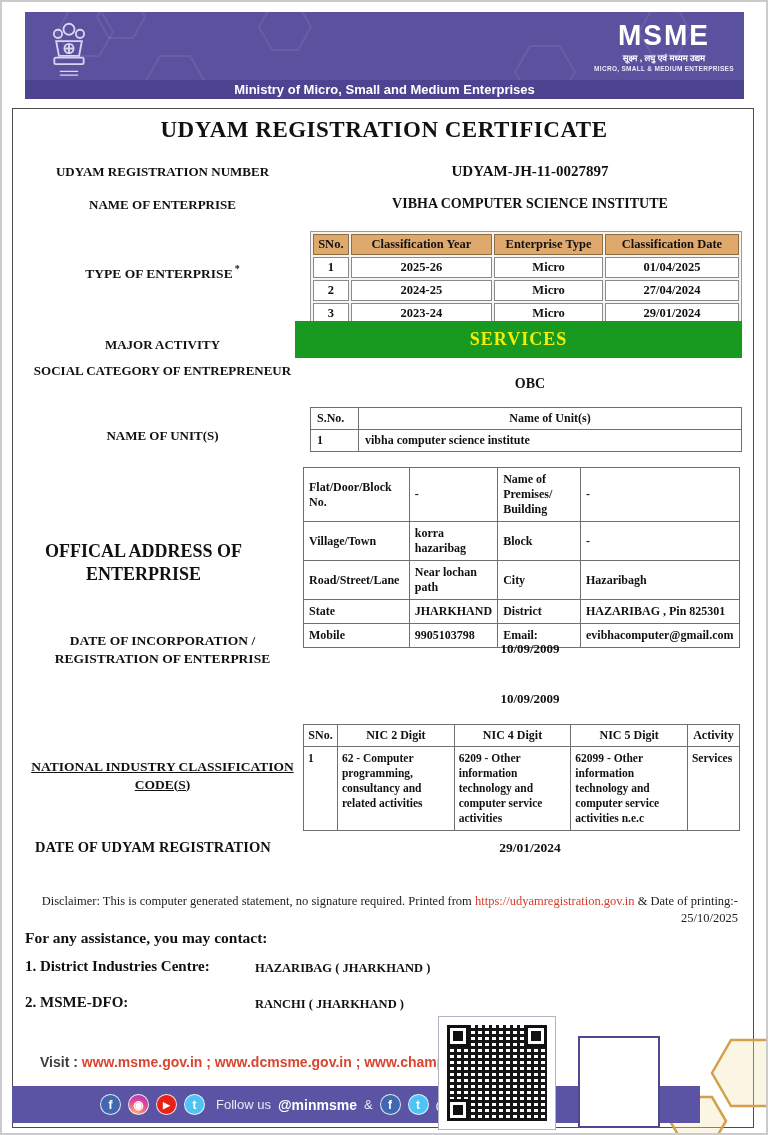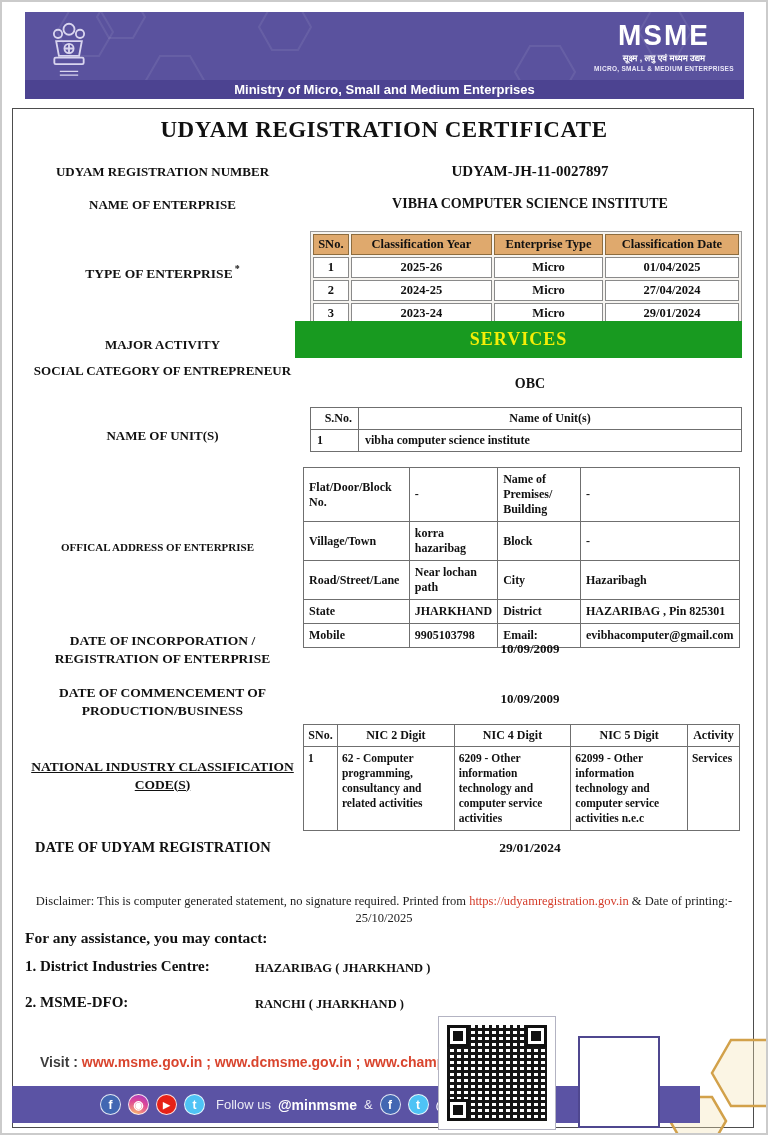--- a/index.html
+++ b/index.html
@@ -44,38 +44,38 @@
   table { border-collapse:collapse; }
   td, th { font-family:"Liberation Serif", serif; }
 
   .type-table { position:absolute; left:310px; top:231px; width:432px;
                 border-collapse:separate; border-spacing:2px; background:#f6f4f0; border:1px solid #9a9a9a; }
   .type-table th { background:#dfa96d; border:1px solid #8d6c3e; font-size:12.5px; font-weight:bold; padding:2px 2px; text-align:center; }
   .type-table td { background:#fff; border:1px solid #8a8a8a; font-size:12.5px; font-weight:bold; padding:2px 2px; text-align:center; }
 
   .units-table { position:absolute; left:310px; top:407px; width:432px; background:#fff; }
   .units-table th, .units-table td { border:1px solid #6f6f6f; font-size:12px; font-weight:bold; padding:3px 6px; }
-  .units-table th:first-child { width:48px; text-align:right;margin-left:44px; }
+  .units-table th:first-child { width:48px; text-align:left;margin-left:44px; }
   .units-table th:last-child { text-align:center; }
   .units-table td { text-align:left; }
 
   .address-table { position:absolute; left:303px; top:467px; width:437px; background:#fff; }
   .address-table td { border:1px solid #6f6f6f; font-size:12px; font-weight:bold; padding:4px 5px; vertical-align:middle; text-align:left; line-height:1.25; }
 
   .nic-table { position:absolute; left:303px; top:724px; width:437px; background:#fff; }
   .nic-table th { border:1px solid #6f6f6f; font-size:12px; font-weight:bold; padding:3px 2px; text-align:center; }
   .nic-table td { border:1px solid #6f6f6f; font-size:11.5px; font-weight:bold; padding:4px 4px; vertical-align:top; text-align:left; line-height:1.3; }
 
   .green-bar { position:absolute; left:295px; top:321px; width:447px; height:37px; background:#189a20;
                display:flex; align-items:center; justify-content:center; }
   .green-bar span { color:#f4ee07; font-size:18px; font-weight:bold; letter-spacing:1px; }
 
   
   .footnote { position:absolute; left:25px; top:859px; width:718px; font-size:12.5px; font-weight:bold; line-height:1.35; }
-  .disclaimer { position:absolute; left:30px; top:893px; width:708px; text-align:center; font-size:12.5px; line-height:1.35; color:#1d1d1d; }
+  .disclaimer { position:absolute; left:30px; top:893px; width:708px; text-align:right; font-size:12.5px; line-height:1.35; color:#1d1d1d; }
   .disclaimer .url { color:#d43c2a; }
   .assist-heading { position:absolute; left:25px; top:929px; font-size:15.5px; font-weight:bold; }
   .contact-label { position:absolute; left:25px; font-size:15px; font-weight:bold; }
   .contact-value { position:absolute; left:255px; font-size:12.5px; font-weight:bold; }
 
   
   .visit-line { position:absolute; left:40px; top:1054px; font-family:"Liberation Sans", sans-serif;
                 font-size:14px; font-weight:bold; color:#3d3d3d; z-index:1; }
   .visit-line .vlink { color:#d9452e; }
   .footer-bar { position:absolute; left:12px; top:1086px; width:688px; height:37px; background:#5b53a4;
@@ -209,21 +209,21 @@
         </tr>
       </thead>
     <tbody>
         <tr>
           <td>1</td>
           <td>vibha computer science institute</td>
         </tr>
       </tbody>
   </table>
 
-  <div class="flabel" style="top:540px; font-size:11px; width:275px; left:20px;">OFFICAL ADDRESS OF ENTERPRISE</div>
+  <div class="flabel" style="top:540px; font-size:18px; width:275px; left:6px;">OFFICAL ADDRESS OF ENTERPRISE</div>
   <table class="address-table">
     <colgroup>
         <col style="width:106px">
         <col style="width:88px">
         <col style="width:84px">
         <col style="width:159px">
       </colgroup>
     <tbody>
         <tr>
           <td>Flat/Door/Block No.</td>
@@ -254,21 +254,20 @@
           <td>9905103798</td>
           <td>Email:</td>
           <td>evibhacomputer@gmail.com</td>
         </tr>
       </tbody>
   </table>
 
   <div class="flabel" style="top:632px; font-size:13.5px;">DATE OF INCORPORATION / REGISTRATION OF ENTERPRISE</div>
   <div class="fvalue" style="top:641px; font-size:13px;">10/09/2009</div>
 
-  <div class="flabel" style="top:684px; font-size:13.5px;">DATE OF COMMENCEMENT OF PRODUCTION/BUSINESS</div>
   <div class="fvalue" style="top:691px; font-size:13px;">10/09/2009</div>
 
   <div class="flabel" style="top:758px; font-size:13.5px;text-decoration:underline;">NATIONAL INDUSTRY CLASSIFICATION CODE(S)</div>
   <table class="nic-table">
     <colgroup>
         <col style="width:34px">
         <col style="width:117px">
         <col style="width:117px">
         <col style="width:117px">
         <col style="width:52px">

